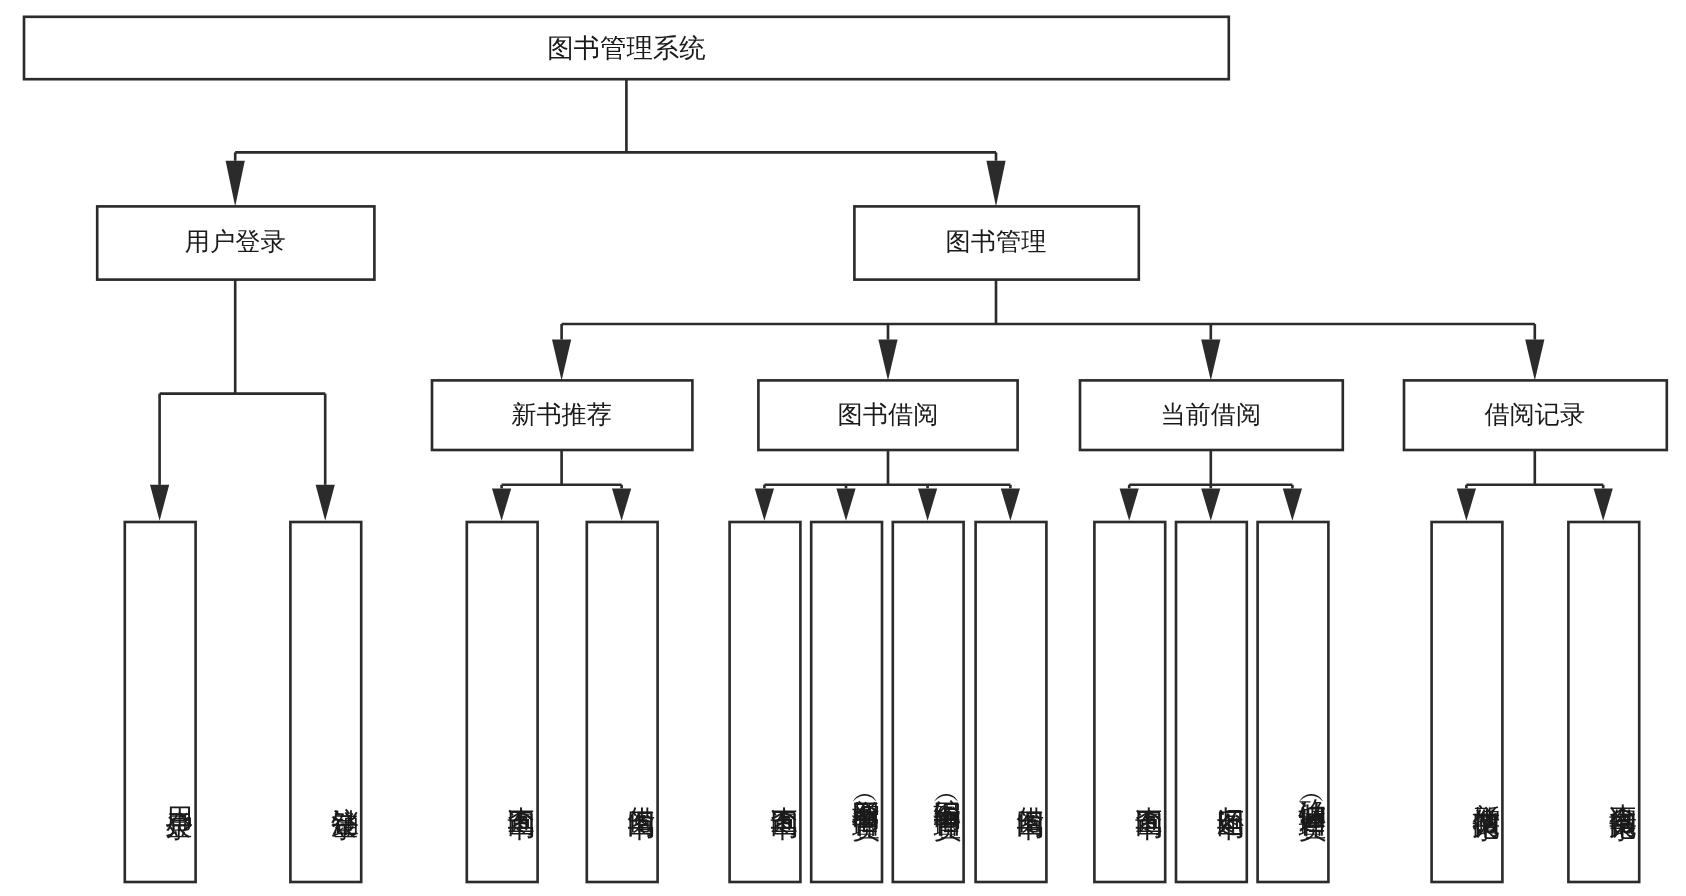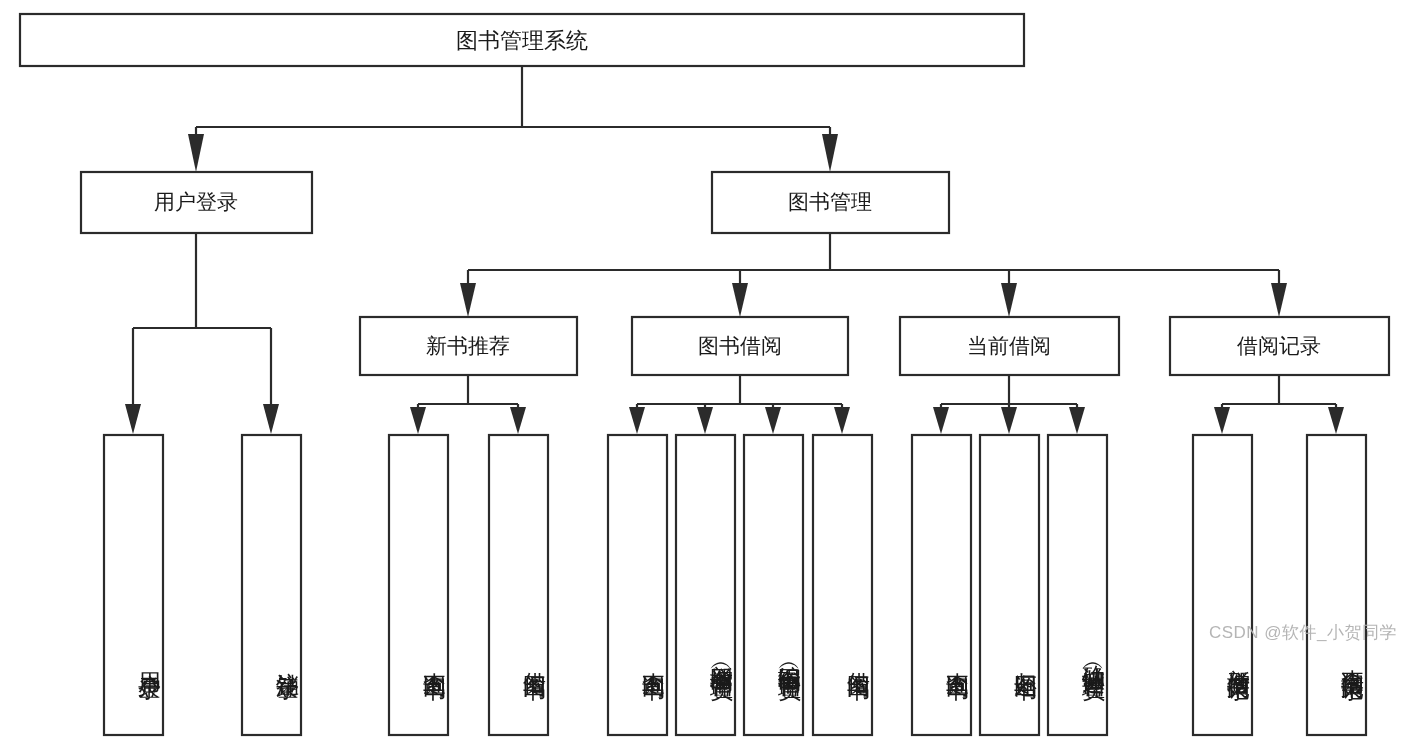--- a/index.html
+++ b/index.html
@@ -204,14 +204,13 @@
   <div class="leaf-label" style="left: 608px; top: 435px; width: 59px; height: 300px; padding-top: 146px; box-sizing: border-box;"><span>查询图书</span></div>
   <div class="leaf-label" style="left: 676px; top: 435px; width: 59px; height: 300px; align-items: flex-start; padding-top: 141px; box-sizing: border-box;"><span>新增图书（管理员）</span></div>
   <div class="leaf-label" style="left: 744px; top: 435px; width: 59px; height: 300px; align-items: flex-start; padding-top: 141px; box-sizing: border-box;"><span>编辑图书（管理员）</span></div>
   <div class="leaf-label" style="left: 813px; top: 435px; width: 59px; height: 300px; padding-top: 146px; box-sizing: border-box;"><span>借阅图书</span></div>
   <div class="leaf-label" style="left: 912px; top: 435px; width: 59px; height: 300px; padding-top: 146px; box-sizing: border-box;"><span>查询图书</span></div>
   <div class="leaf-label" style="left: 980px; top: 435px; width: 59px; height: 300px; padding-top: 146px; box-sizing: border-box;"><span>归还图书</span></div>
   <div class="leaf-label" style="left: 1048px; top: 435px; width: 59px; height: 300px; padding-top: 141px; box-sizing: border-box;"><span>确认归还（管理员）</span></div>
   <div class="leaf-label" style="left: 1193px; top: 435px; width: 59px; height: 300px; padding-top: 144px; box-sizing: border-box;"><span>新增借阅记录</span></div>
   <div class="leaf-label" style="left: 1307px; top: 435px; width: 59px; height: 300px; padding-top: 144px; box-sizing: border-box;"><span>查询借阅记录</span></div>
 
-  <div id="watermark">CSDN @软件_小贺同学</div>
 </div>
 
 </body></html>

